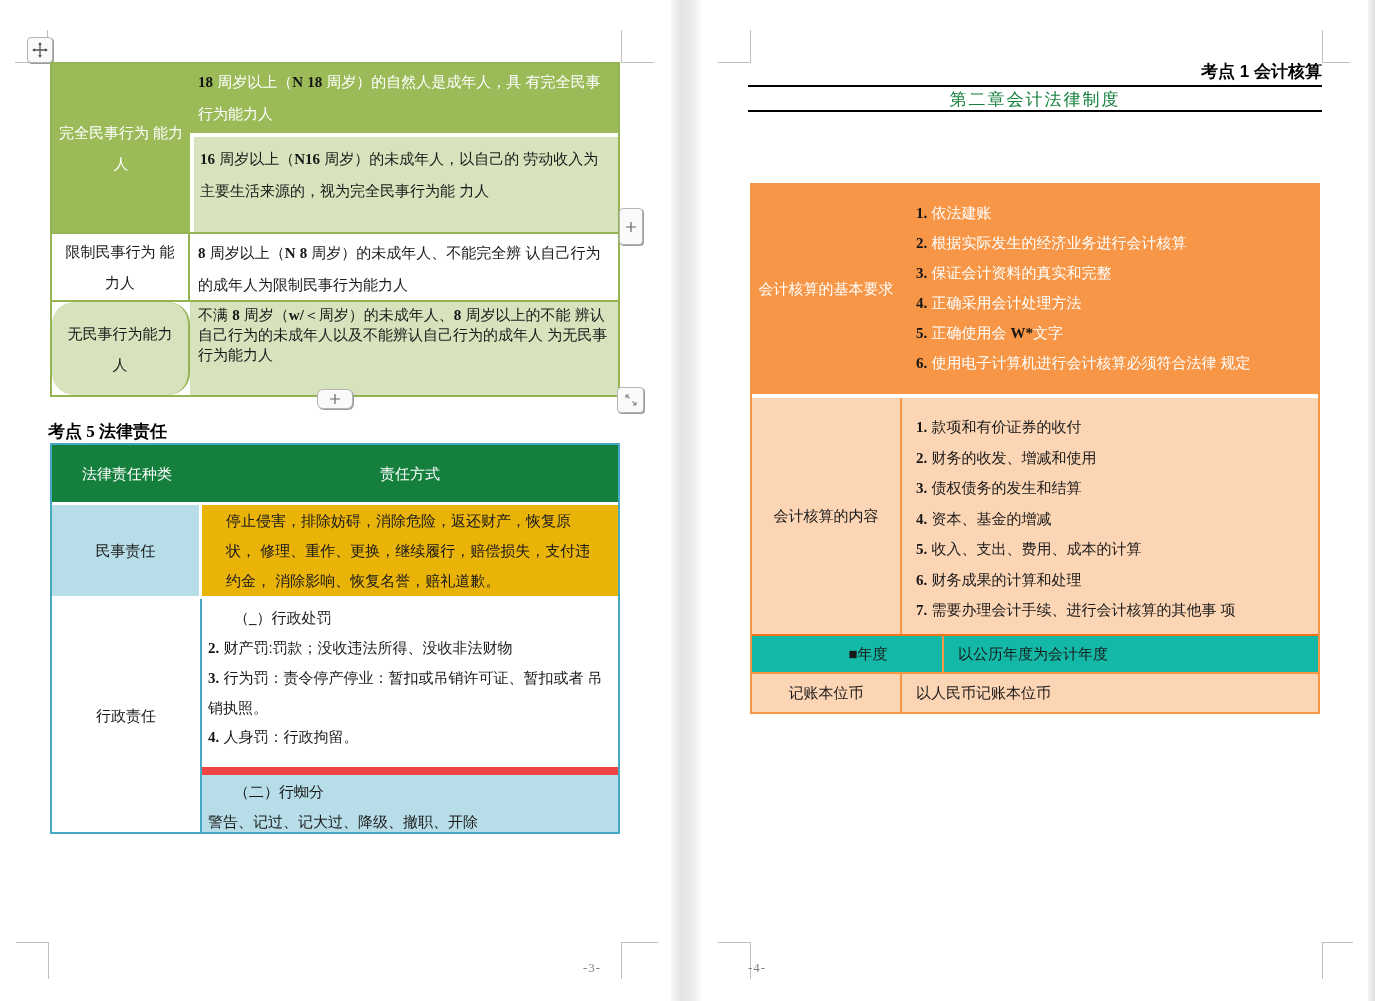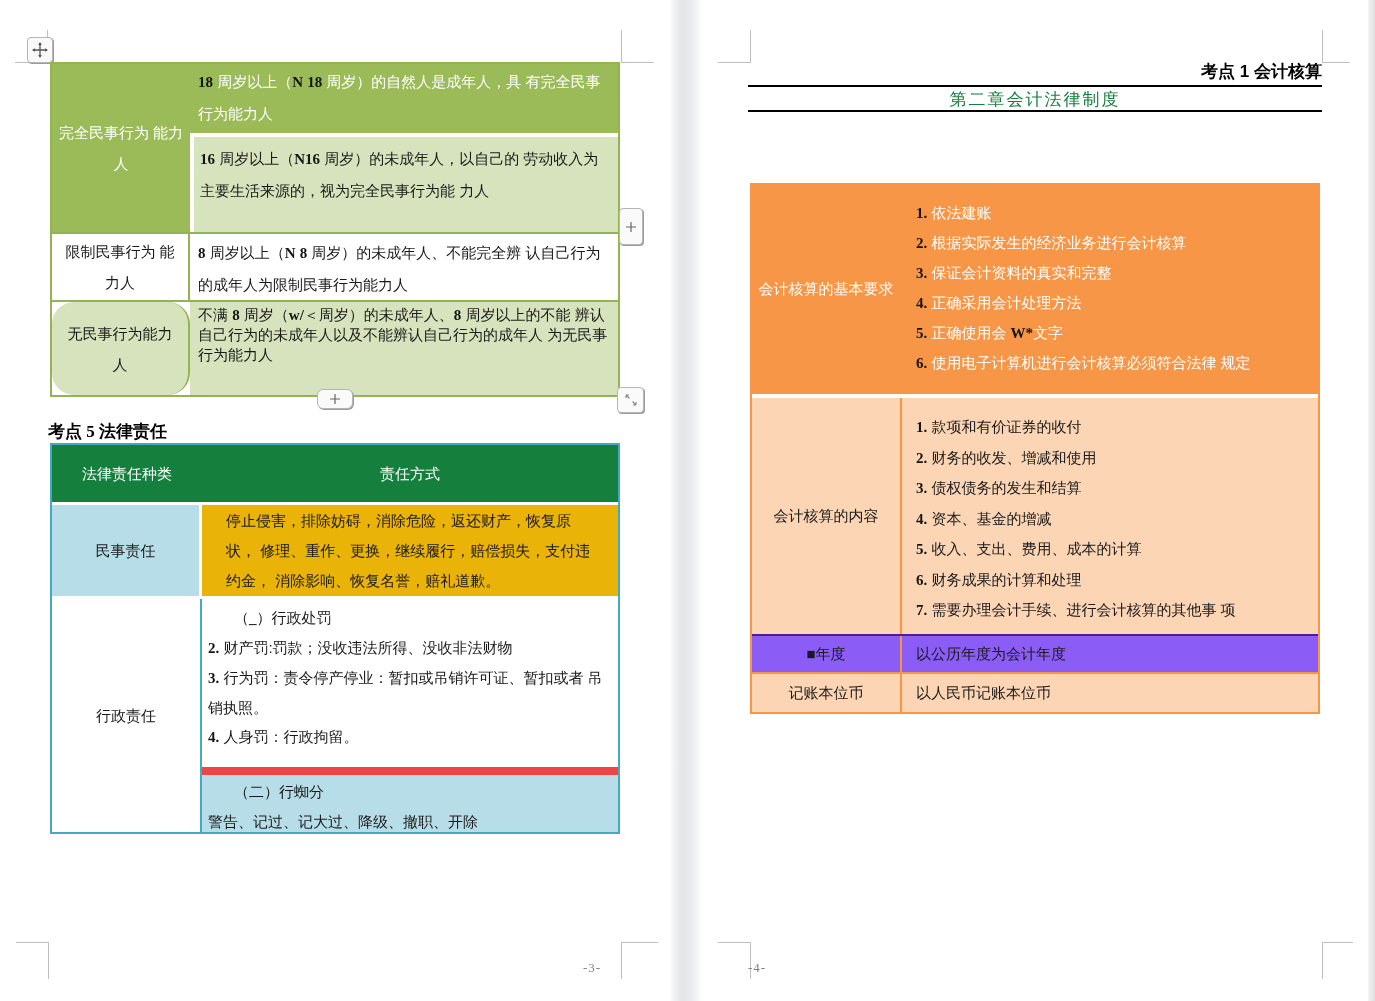--- a/index.html
+++ b/index.html
@@ -77,21 +77,21 @@
            text-align:center;box-sizing:border-box;border-right:2px solid #F79646;}
   .t3 .cnt{flex:1;box-sizing:border-box;padding:0 8px 0 14px;}
   .o-dark{background:#F79646;color:#ffffff;}
   .o-light{background:#FCD5B4;color:#1a1a1a;}
   .t3 .r1{height:209px;}
   .t3 .r1 .lab{border-right-color:#F79646;}
   .t3 .r1 .cnt{padding-top:13px;line-height:29px;}
   .t3 .wgap{height:4px;background:#fff;}
   .t3 .r2{height:236px;}
   .t3 .r2 .cnt{padding-top:14px;line-height:29.5px;}
-  .t3 .r3{height:36px;border-top:2px solid #4c1d95;background:#8b5cf6;}
+  .t3 .r3{height:36px;border-top:2px solid #f97316;background:#14b8a6;padding-left:42px;}
   .t3 .r3 .cnt{display:flex;align-items:center;}
   .t3 .r4{height:38px;border-top:2px solid #F79646;}
   .t3 .r4 .cnt{display:flex;align-items:center;}
   
   .num{color:#141414;font-family:"Liberation Serif",serif;font-weight:bold;}
   
   .pnum{position:absolute;font-family:"Liberation Serif",serif;font-size:13px;color:#7d7d7d;letter-spacing:1px;}
 </style>
 </head>
 <body>

